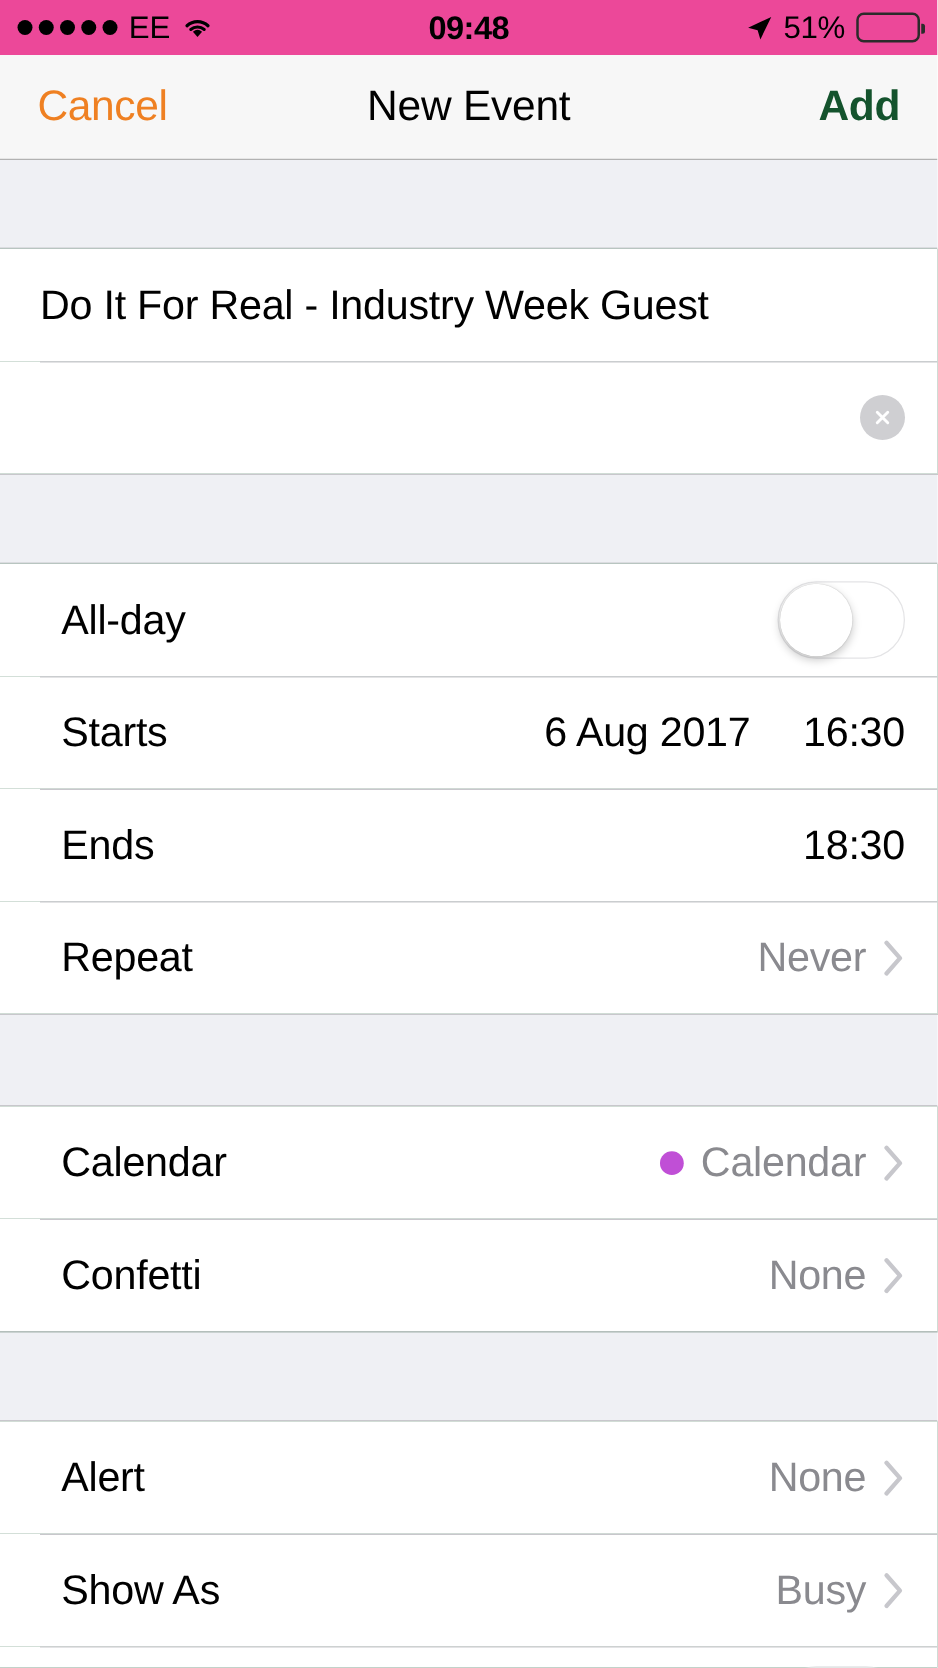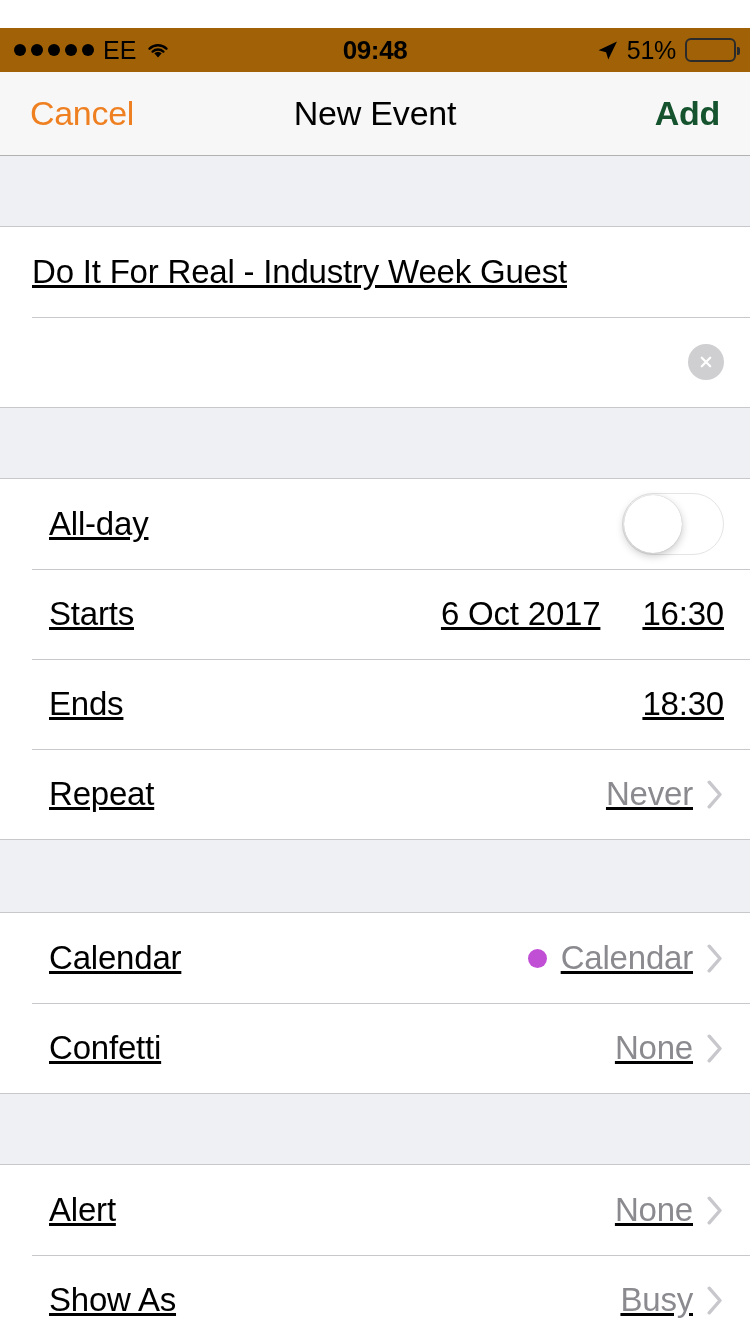--- a/index.html
+++ b/index.html
@@ -19,26 +19,25 @@
     width: 750px;
     height: 1334px;
     background: #ffffff;
     overflow: hidden;
   }
 
   
   .status-bar {
     position: relative;
     height: 44px;
-    background: #a16207;
+    background: #ec4899;
     display: flex;
     align-items: center;
     padding: 0 14px;
     box-sizing: border-box;
-    margin-top: 28px;
   }
   .status-left {
     display: flex;
     align-items: center;
     gap: 9px;
     flex: 0 0 auto;
   }
   .signal-dots {
     display: flex;
     align-items: center;
@@ -162,21 +161,20 @@
   .gap {
     background: #eff0f4;
     border-bottom: 1px solid #c8c7cc;
   }
   .gap.top {
     border-top: none;
   }
   .section {
     background: #14532d;
     border-bottom: 1px solid #c8c7cc;
-    text-decoration: underline;
   }
   .row {
     position: relative;
     display: flex;
     align-items: center;
     height: 90px;
     padding: 0 26px 0 32px;
     background: #ffffff;
     box-sizing: border-box;
   }
@@ -381,21 +379,21 @@
           <span class="toggle">
               <span class="knob"></span>
             </span>
         </span>
       </div>
 
       <div class="row">
         <span class="row-label">Starts</span>
         <span class="row-right">
           <span class="value-group">
-            <span class="row-value dark">6 Oct 2017</span>
+            <span class="row-value dark">6 Aug 2017</span>
             <span class="row-value dark">16:30</span>
           </span>
         </span>
       </div>
 
       <div class="row">
         <span class="row-label">Ends</span>
         <span class="row-right">
           <span class="row-value dark">18:30</span>
         </span>

